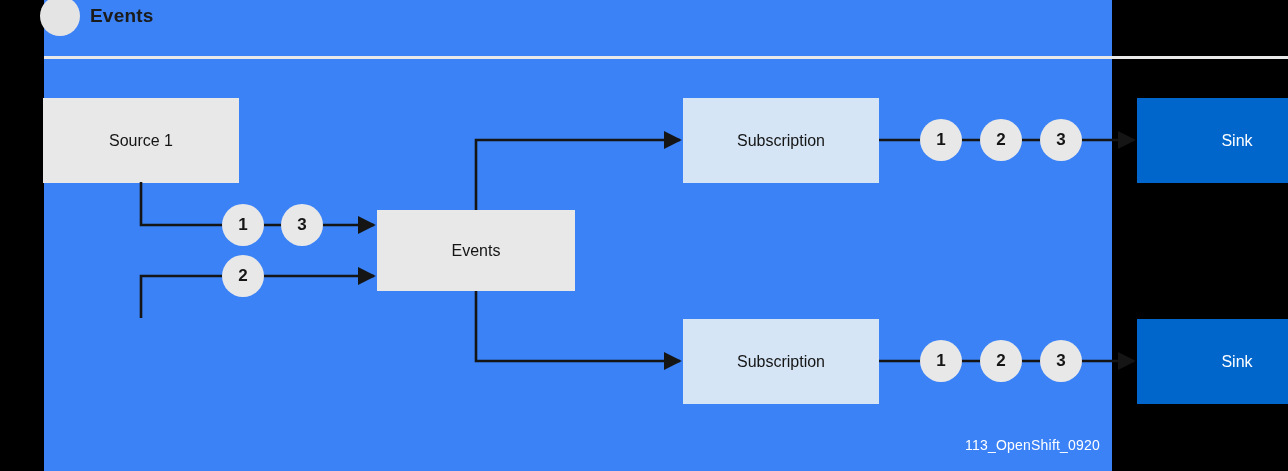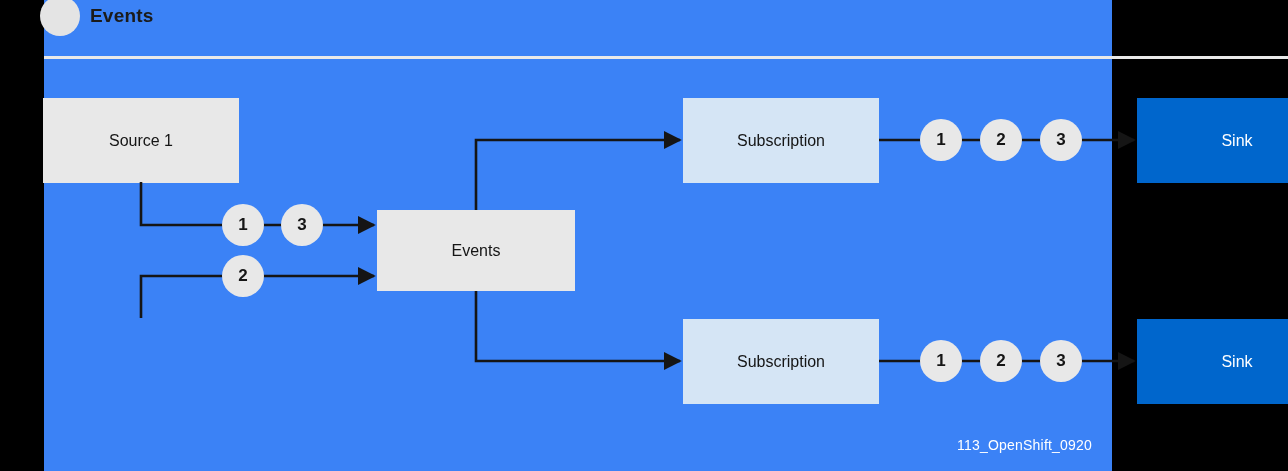--- a/index.html
+++ b/index.html
@@ -89,21 +89,21 @@
     top: 0;
     width: 1288px;
     height: 471px;
     pointer-events: none;
     z-index: 1;
   }
 
   
   .watermark {
     position: absolute;
-    right: 20px;
+    right: 12px;
     bottom: 18px;
     color: #ffffff;
     font-size: 14px;
     letter-spacing: .2px;
     white-space: nowrap;
   }
 </style>
 </head>
 <body>
 

